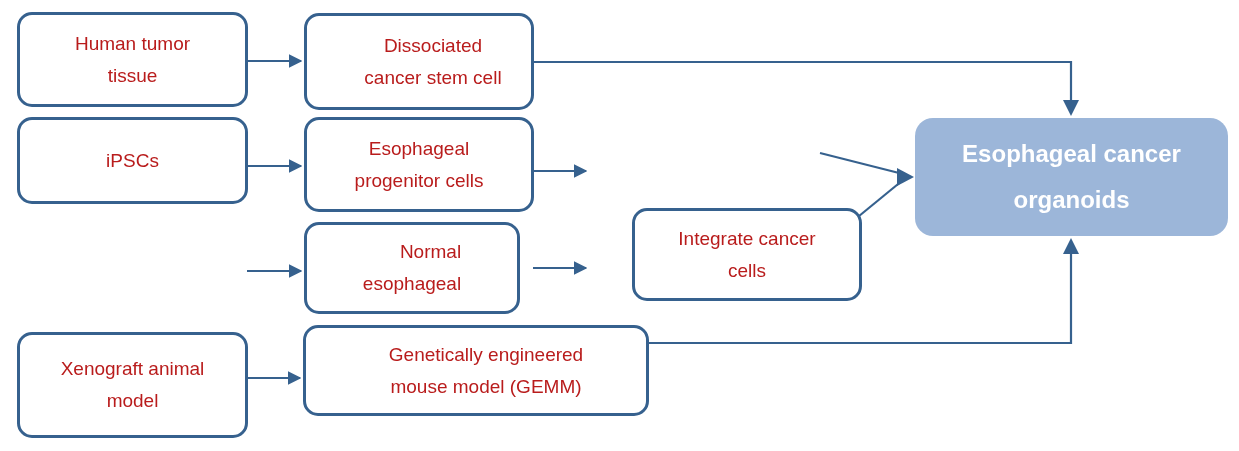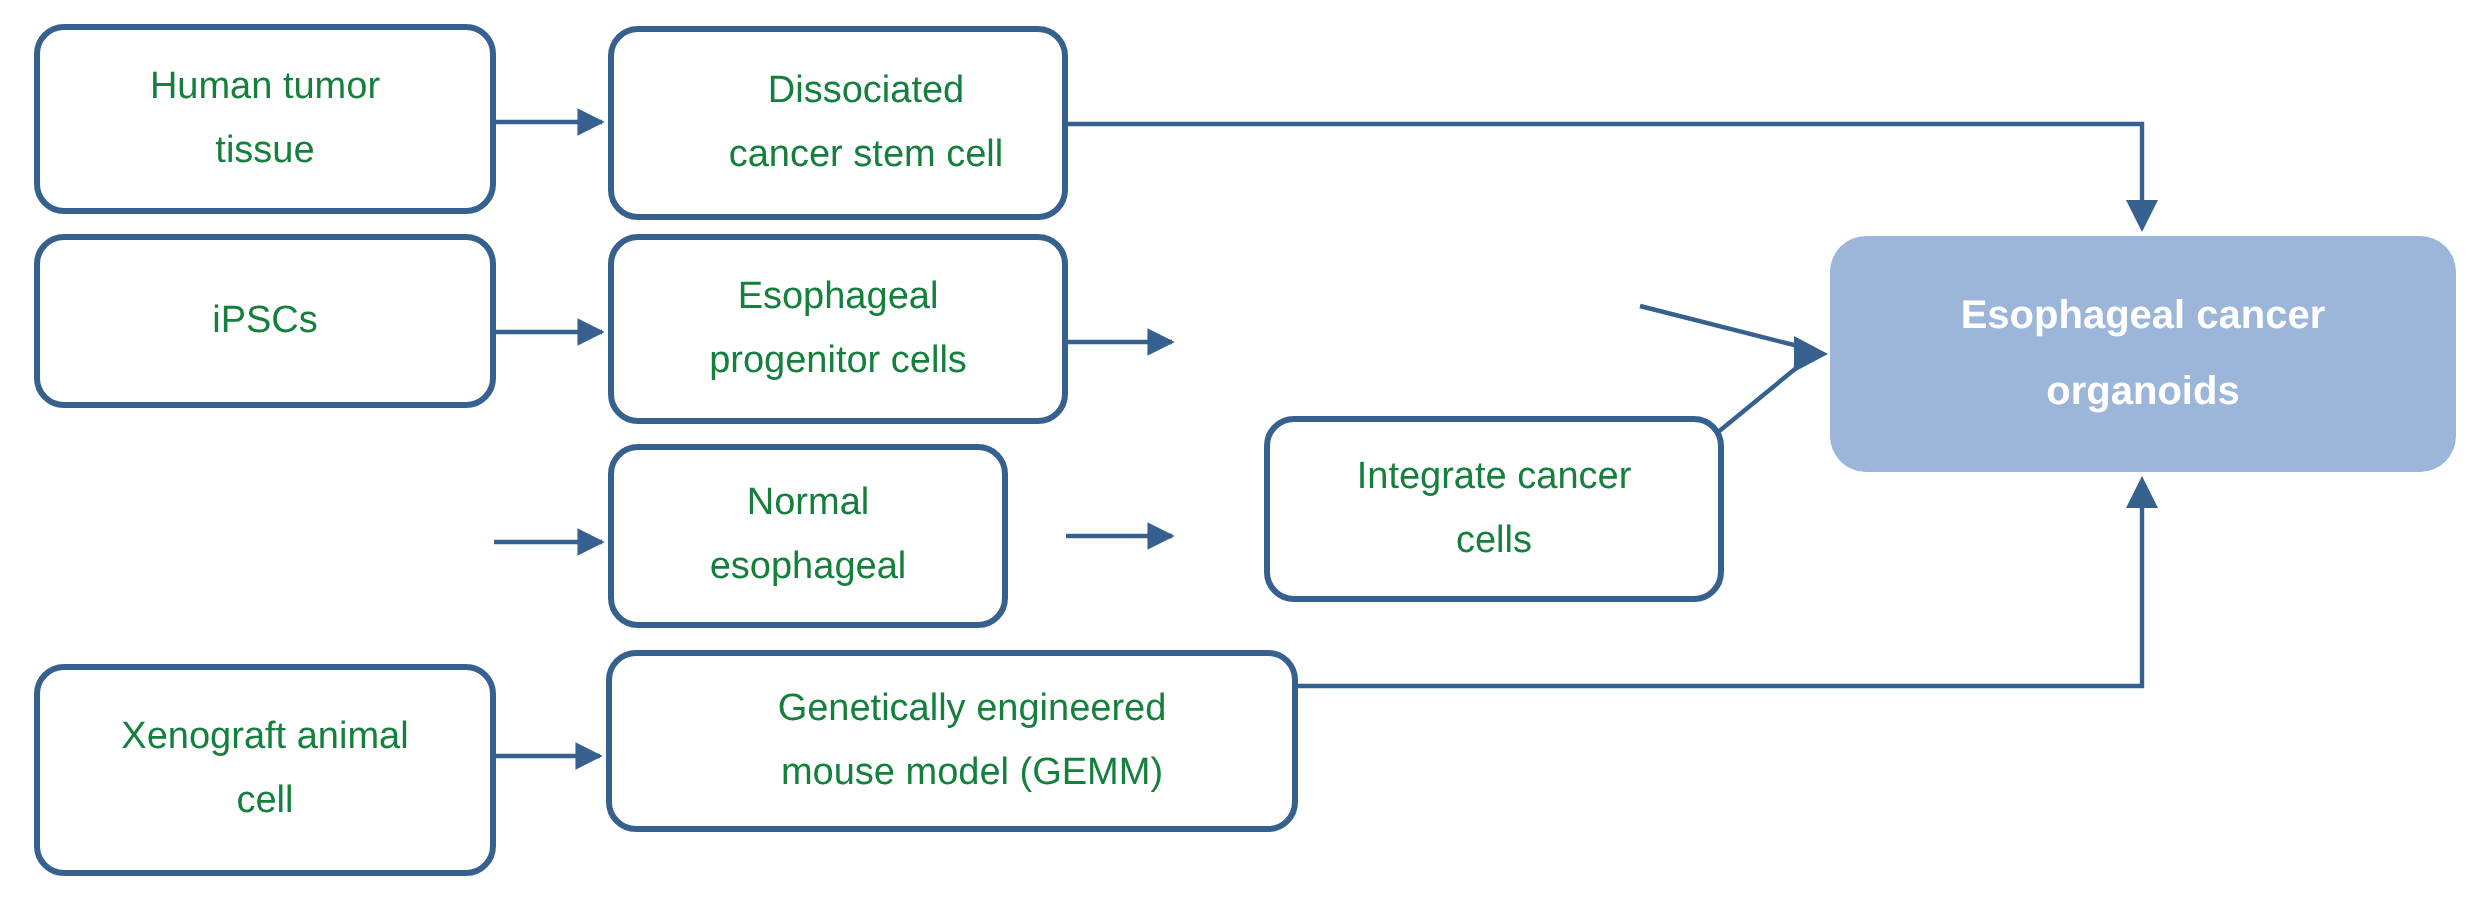--- a/index.html
+++ b/index.html
@@ -12,29 +12,29 @@
   }
   #arrows{position:absolute;left:0;top:0;width:1239px;height:451px;}
   .node{
     position:absolute;
     box-sizing:border-box;
     border:3px solid #36618E;
     border-radius:15px;
     background:#ffffff;
     display:flex;align-items:center;justify-content:center;
     text-align:center;
-    font-size:19px;line-height:1.68;color:#15803d;
+    font-size:19px;line-height:1.68;color:#b91c1c;
     white-space:pre-line;
   }
   .node.terminal{
     border:none;
     background:#9CB6D9;
     color:#ffffff;
     font-weight:bold;
-    font-size:20px;line-height:1.9;
+    font-size:24px;line-height:1.9;
     border-radius:18px;
   }
 </style>
 </head>
 <body>
 
 <div id="stage">
 
   <svg id="arrows" viewBox="0 0 1239 451" xmlns="http://www.w3.org/2000/svg">
     <defs>
@@ -61,29 +61,29 @@
     </g>
   </svg>
 
   <div class="node" style="left:17px;top:12px;width:231px;height:95px;">Human tumor
 tissue</div>
 
   <div class="node" style="left:17px;top:117px;width:231px;height:87px;">iPSCs</div>
 
 
   <div class="node" style="left:17px;top:332px;width:231px;height:106px;">Xenograft animal
-cell</div>
+model</div>
 
   <div class="node" style="left:304px;top:13px;width:230px;height:97px;padding-left:28px;">Dissociated
 cancer stem cell</div>
 
   <div class="node" style="left:304px;top:117px;width:230px;height:95px;">Esophageal
 progenitor cells</div>
 
-  <div class="node" style="left:304px;top:222px;width:200px;height:92px;">Normal
+  <div class="node" style="left:304px;top:222px;width:216px;height:92px;text-align:right;">Normal
 esophageal</div>
 
   <div class="node" style="left:303px;top:325px;width:346px;height:91px;padding-left:20px;">Genetically engineered
 mouse model (GEMM)</div>
 
 
   <div class="node" style="left:589px;top:208px;width:230px;height:93px;margin-left:43px;">Integrate cancer
 cells</div>
 
   <div class="node terminal" style="left:915px;top:118px;width:313px;height:118px;">Esophageal cancer

